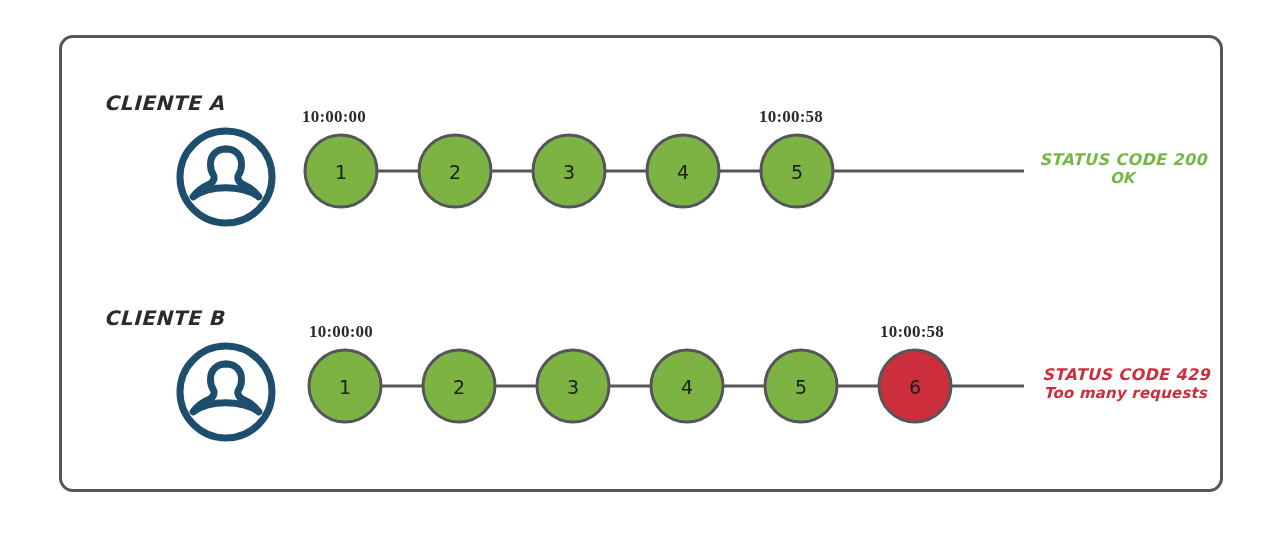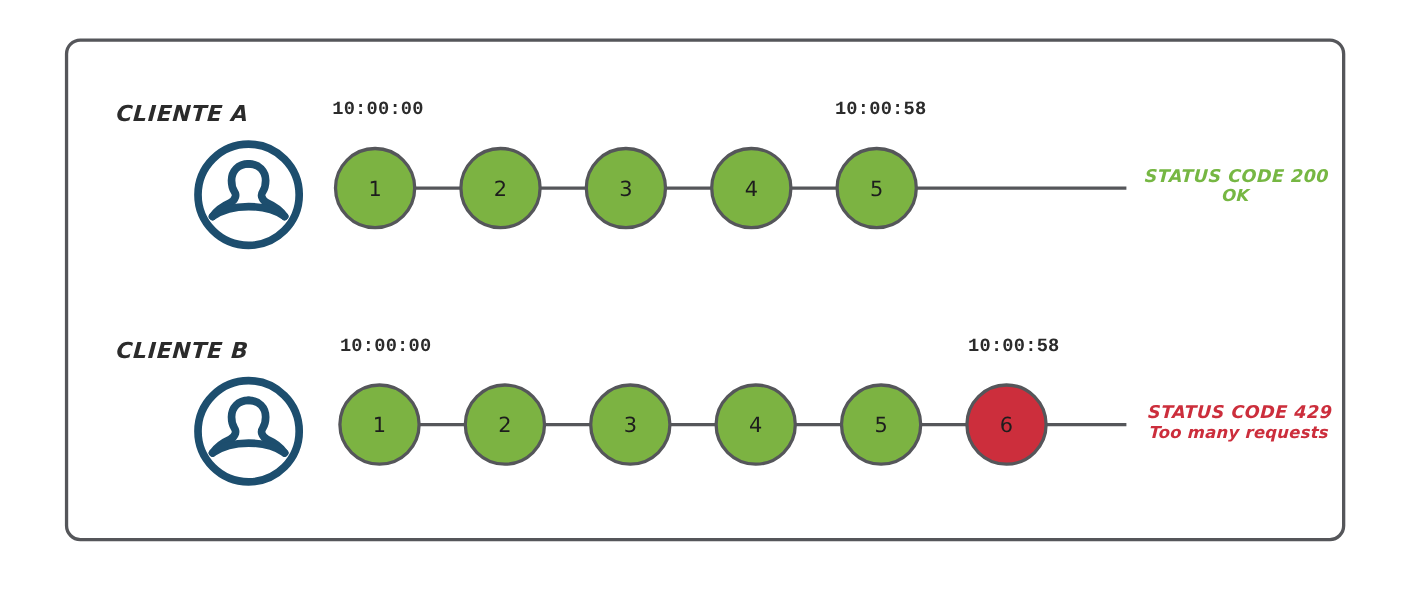--- a/index.html
+++ b/index.html
@@ -63,26 +63,27 @@
     left: 112px;
     top: 62px;
     width: 104px;
     height: 104px;
   }
   .avatar svg { display: block; width: 104px; height: 104px; }
 
   
   .timestamp {
     position: absolute;
-    font-family: Liberation Mono, monospace;
+    font-family: Liberation Serif, serif;
     font-weight: 700;
     font-size: 17px;
     color: #2b2b2b;
     white-space: nowrap;
     letter-spacing: 0.2px;
+    margin-top: 16px;
   }
 
   
   .chain {
     position: absolute;
     top: 0;
     left: 0;
     width: 1164px;
     height: 200px;
   }

